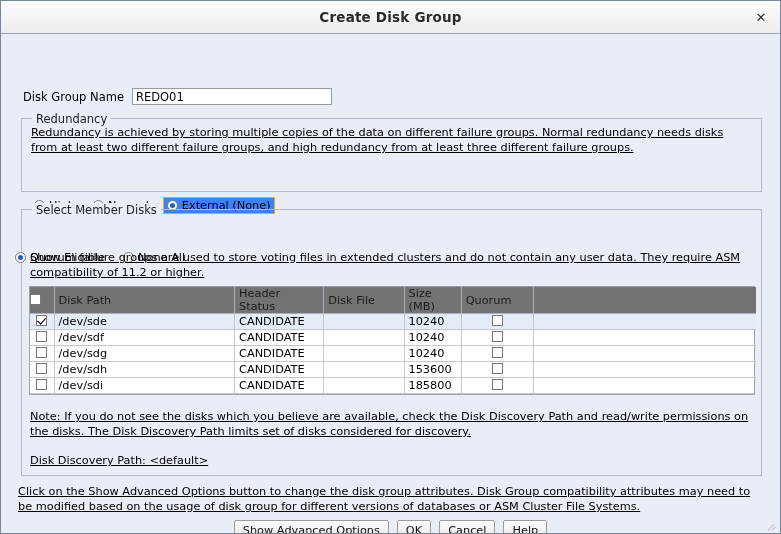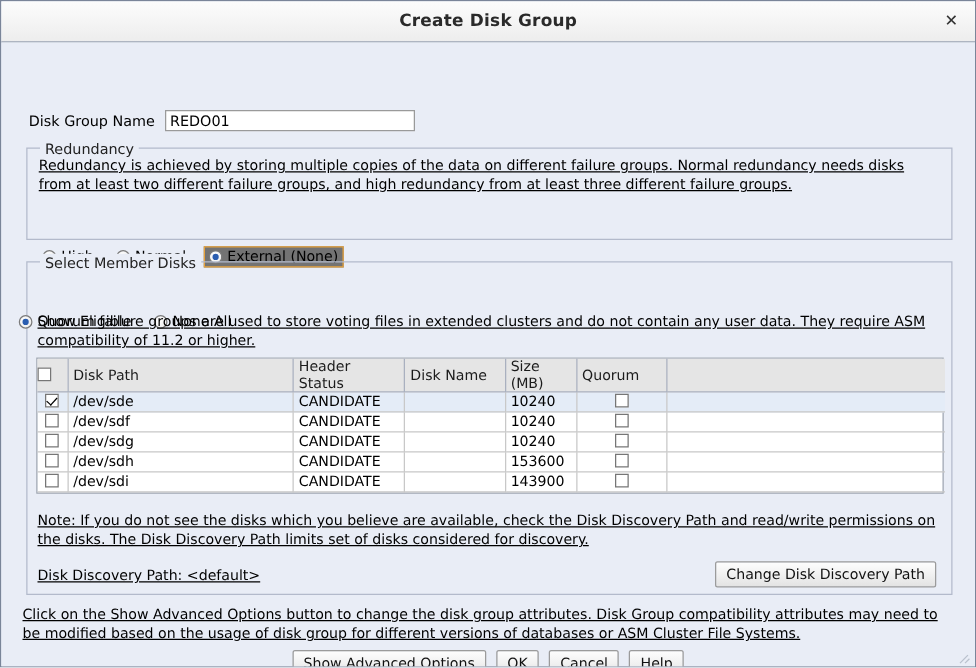--- a/index.html
+++ b/index.html
@@ -113,21 +113,21 @@
     display: flex;
     align-items: center;
     margin-right: 10px;
     padding: 1px 3px;
     border: 1px solid transparent;
     cursor: default;
     margin-top: 28px;
   }
   .radio-item.focused {
     border: 1px solid #e8a33d;
-    background: #737373;
+    background: #3b82f6;
   }
   .rbtn {
     width: 11px;
     height: 11px;
     border-radius: 50%;
     border: 1px solid #7b7b7b;
     background: radial-gradient(circle at 40% 35%, #ffffff 0%, #f2f2f2 60%, #e2e2e2 100%);
     box-sizing: border-box;
     margin-right: 4px;
     position: relative;
@@ -152,21 +152,21 @@
     background: #ffffff;
     box-sizing: border-box;
   }
   table.disks {
     border-collapse: collapse;
     table-layout: fixed;
     width: 726px;
     font-size: 11.3px;
   }
   table.disks th {
-    background: #e5e5e5;
+    background: #737373;
     border-right: 1px solid #a9b0bf;
     border-bottom: 1px solid #a9b0bf;
     font-weight: normal;
     text-align: left;
     height: 17px;
     padding: 0 4px;
     color: #1b1b1b;
     box-sizing: border-box;
   }
   table.disks th.last { border-right: none; }
@@ -308,21 +308,21 @@
           <col style="width:72px">
           <col style="width:222px">
         </colgroup>
         <thead>
           <tr>
             <th class="cbcell">
               <span class="cb"></span>
             </th>
             <th>Disk Path</th>
             <th>Header Status</th>
-            <th>Disk Name</th>
+            <th>Disk File</th>
             <th>Size (MB)</th>
             <th>Quorum</th>
             <th class="last"></th>
           </tr>
         </thead>
         <tbody>
           <tr class="sel">
             <td class="cbcell">
               <span class="cb checked"></span>
             </td>
@@ -374,35 +374,34 @@
             </td>
             <td class="pad"></td>
           </tr>
           <tr>
             <td class="cbcell">
               <span class="cb"></span>
             </td>
             <td>/dev/sdi</td>
             <td>CANDIDATE</td>
             <td></td>
-            <td>143900</td>
+            <td>185800</td>
             <td class="cbcell">
               <span class="cb"></span>
             </td>
             <td class="pad"></td>
           </tr>
         </tbody>
       </table>
     </div>
 
     <div class="para" style="left:29px; top:375px; width:726px;">Note: If you do not see the disks which you believe are available, check the Disk Discovery Path and read/write permissions on the disks. The Disk Discovery Path limits set of disks considered for discovery.</div>
 
     <div class="para" style="left:29px; top:419px; width:400px;">Disk Discovery Path: &lt;default&gt;</div>
 
-    <button class="btn" id="btn-change">Change Disk Discovery Path</button>
 
     <div class="para" style="left:17px; top:450px; width:740px;">Click on the Show Advanced Options button to change the disk group attributes. Disk Group compatibility attributes may need to be modified based on the usage of disk group for different versions of databases or ASM Cluster File Systems.</div>
 
     <div id="bottombar">
       <button class="btn">Show Advanced Options</button>
       <button class="btn" style="min-width:30px">OK</button>
       <button class="btn">Cancel</button>
       <button class="btn">Help</button>
     </div>
 

